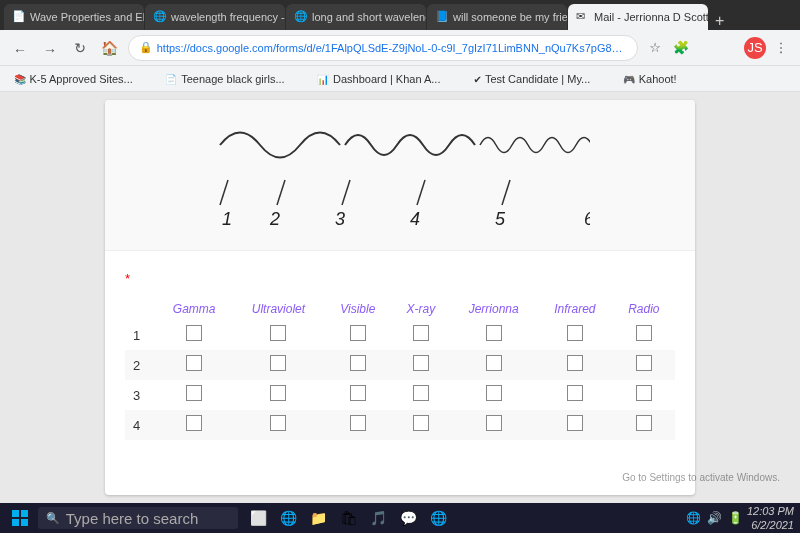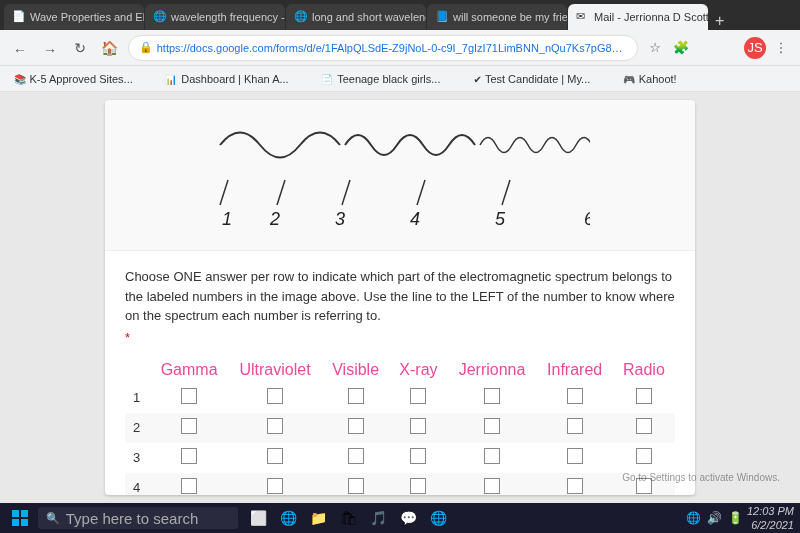--- a/index.html
+++ b/index.html
@@ -27,21 +27,21 @@
     .form-container { background: white; border-radius: 4px; box-shadow: 0 1px 3px rgba(0,0,0,0.2); max-width: 590px; width: 100%; overflow: hidden; }
 
     .wave-image { background: #f9f9f9; padding: 10px 20px; text-align: center; border-bottom: 1px solid #eee; }
     .wave-svg { display: block; margin: 0 auto; }
 
     .question-area { padding: 16px 20px 8px; }
     .question-text { font-size: 13px; color: #333; line-height: 1.5; }
     .required-star { color: red; font-size: 13px; margin-top: 4px; }
 
     .grid-table { width: 100%; border-collapse: collapse; margin-top: 12px; }
-    .grid-table th { font-size: 16px; color: #ec4899; font-weight: normal; text-align: center; padding: 4px 8px; }
+    .grid-table th { font-size: 12px; color: #8b5cf6; font-weight: normal; text-align: center; padding: 4px 8px; font-style: italic; }
     .grid-table td { text-align: center; padding: 5px 8px; }
     .row-label { font-size: 13px; color: #333; text-align: left !important; }
     .grid-checkbox { width: 16px; height: 16px; border: 1.5px solid #888; background: white; display: inline-block; }
     tr:nth-child(even) { background: #f8f8f8; }
 
     
     .taskbar { position: fixed; bottom: 0; left: 0; width: 800px; height: 30px; background: #1a1a2e; display: flex; align-items: center; padding: 0 6px; gap: 4px; z-index: 100; }
     .taskbar-start { display: flex; align-items: center; justify-content: center; width: 28px; height: 28px; cursor: pointer; }
     .taskbar-search { display: flex; align-items: center; background: #2a2a3e; border-radius: 3px; height: 22px; padding: 0 8px; flex: 0 0 auto; width: 200px; gap: 6px; }
     .taskbar-search-icon { color: #aaa; font-size: 11px; }
@@ -105,22 +105,22 @@
   <div class="toolbar-icons">
     <button class="toolbar-icon">☆</button>
     <button class="toolbar-icon">🧩</button>
     <button class="toolbar-icon" style="background:#ef4444; color:white; border-radius:50%; width:22px; height:22px; font-size:13px;margin-left:48px;">JS</button>
     <button class="toolbar-icon">⋮</button>
   </div>
 </div>
 
 <div class="bookmarks-bar">
   <span class="bookmark-item"><span class="bookmark-favicon">📚</span><span>K-5 Approved Sites...</span></span>
+  <span class="bookmark-item"><span class="bookmark-favicon">📄</span><span>Teenage black girls...</span></span>
   <span class="bookmark-item"><span class="bookmark-favicon">📊</span><span>Dashboard | Khan A...</span></span>
-  <span class="bookmark-item"><span class="bookmark-favicon">📄</span><span>Teenage black girls...</span></span>
   <span class="bookmark-item"><span class="bookmark-favicon">✔</span><span>Test Candidate | My...</span></span>
   <span class="bookmark-item"><span class="bookmark-favicon">🎮</span><span>Kahoot!</span></span>
 </div>
 
 <div class="page-content">
   <div class="form-container">
 
     <div class="wave-image">
       <svg class="wave-svg" width="380" height="130">
 
@@ -147,21 +147,20 @@
 
         <line x1="390" y1="70" x2="382" y2="95" stroke="#333" stroke-width="1.5"></line>
         <text x="374" y="115" font-family="Arial" font-size="18" fill="#222" font-style="italic">6</text>
 
         <line x1="475" y1="70" x2="467" y2="95" stroke="#333" stroke-width="1.5"></line>
         <text x="460" y="115" font-family="Arial" font-size="18" fill="#222" font-style="italic">7</text>
       </svg>
     </div>
 
     <div class="question-area">
-      <div class="question-text">Choose ONE answer per row to indicate which part of the electromagnetic spectrum belongs to the labeled numbers in the image above. Use the line to the LEFT of the number to know where on the spectrum each number is referring to.</div>
       <div class="required-star">*</div>
 
       <table class="grid-table">
         <thead>
           <tr>
             <th></th>
             <th>Gamma</th>
             <th>Ultraviolet</th>
             <th>Visible</th>
             <th>X-ray</th>

